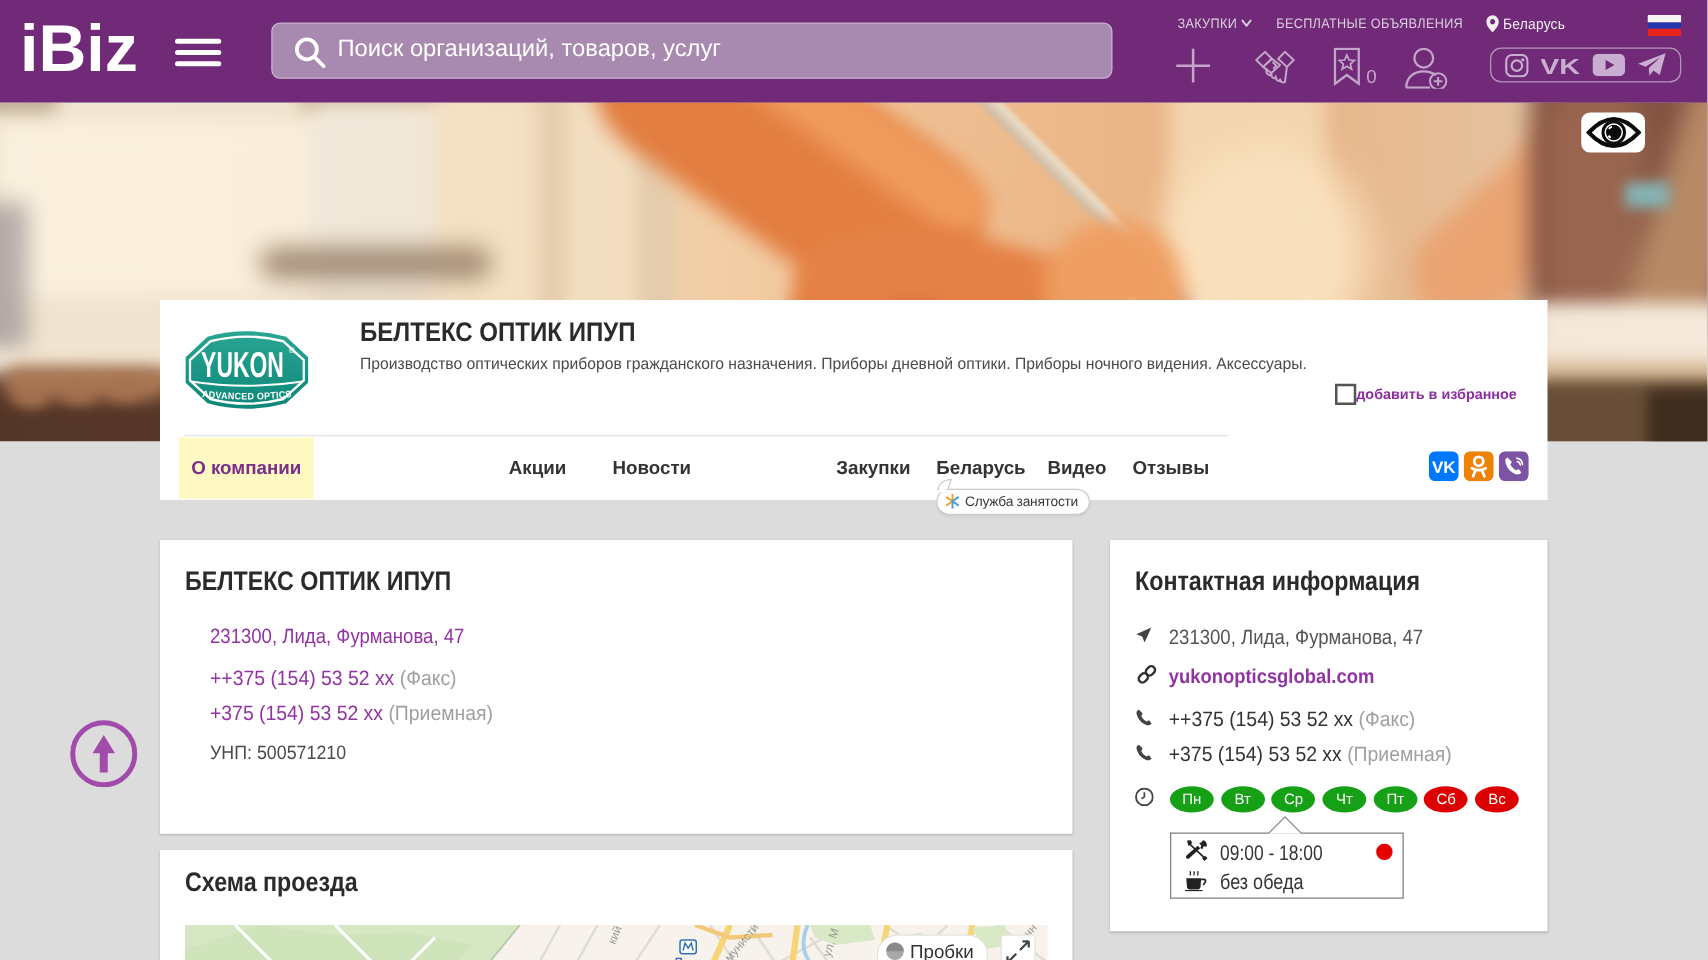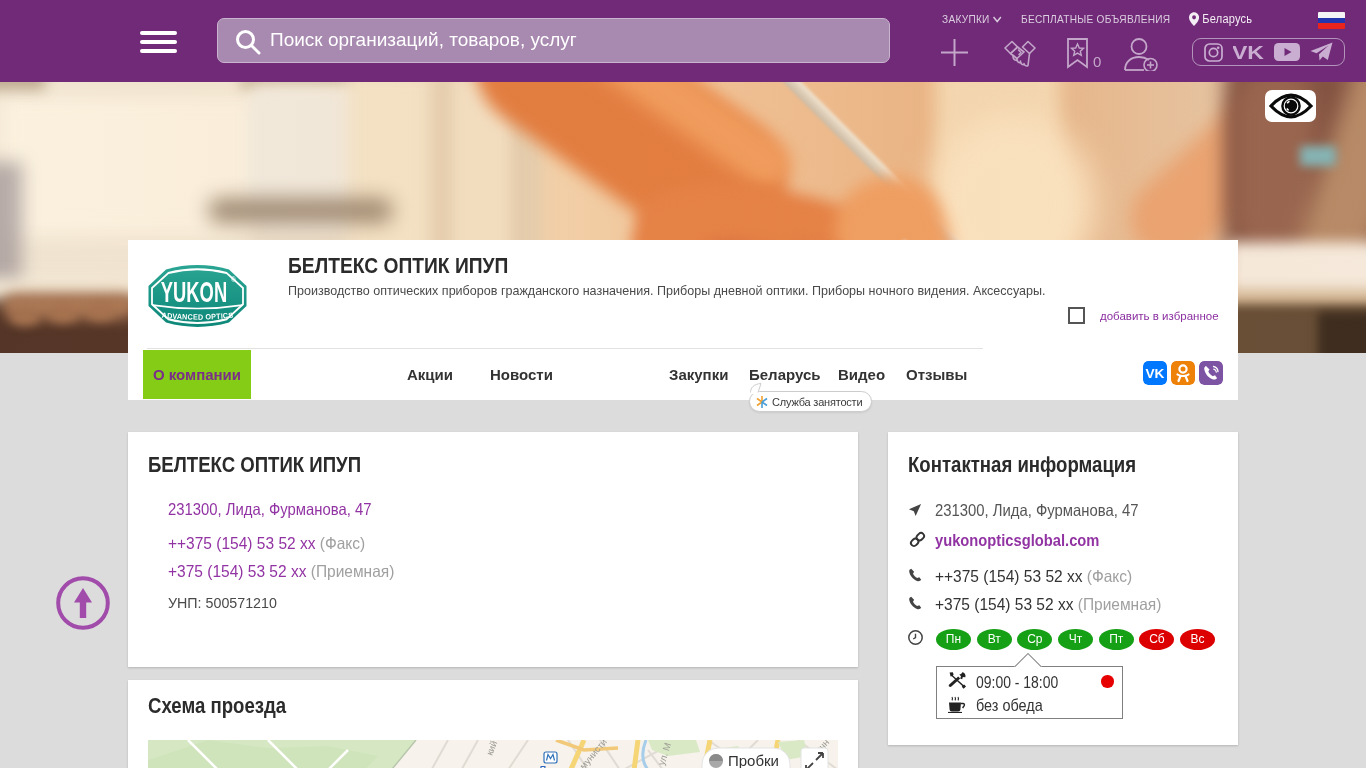--- a/index.html
+++ b/index.html
@@ -29,26 +29,26 @@
 .card1{left:128px;top:240px;width:1110px;height:160px;z-index:20;box-shadow:none}
 .card2{left:128px;top:432px;width:730px;height:235px}
 .card3{left:128px;top:680px;width:730px;height:300px}
 .card4{left:888px;top:432px;width:350px;height:313px}
 
 .clogo{position:absolute;left:147px;top:263px;z-index:22}
 .cname{position:absolute;left:288px;top:254px;font-size:21.5px;font-weight:bold;color:#2b2b2b;z-index:22;transform:scaleX(.895);transform-origin:0 0;letter-spacing:0}
 .cdesc{position:absolute;left:288px;top:283px;font-size:13px;color:#4a4a4a;z-index:22;transform:scaleX(.965);transform-origin:0 0}
 .fav{position:absolute;left:1068px;top:307px;z-index:22;display:flex;align-items:center}
 .fav .box{width:17px;height:17px;border:2px solid #555;background:#fff}
-.fav .lbl{margin-left:15px;font-size:11.5px;font-weight:normal;color:#8b2fa0}
+.fav .lbl{font-size:11.5px;font-weight:bold;color:#8b2fa0}
 
 .tabs{position:absolute;left:128px;top:348px;width:1110px;height:52px;z-index:22}
 .tabs .line{position:absolute;left:19px;top:0px;width:836px;border-top:1px solid #e2e2e2}
 .tab{position:absolute;top:2px;height:49px;line-height:49px;font-size:15px;font-weight:bold;color:#333;text-align:center;white-space:nowrap}
-.tab.active{background:#84cc16;color:#7b2e8a}
+.tab.active{background:#fef9c3;color:#7b2e8a}
 .smico{position:absolute;top:361px;width:24px;height:24px;border-radius:5px;z-index:22}
 .tip1{position:absolute;left:749px;top:391px;z-index:25;background:#fff;border:1px solid #ccc;border-radius:11px;height:21px;line-height:20px;padding:0 9px 0 6px;font-size:11px;color:#3a3a3a;letter-spacing:-.2px;box-shadow:0 1px 2px rgba(0,0,0,.08)}
 
 .h2t{font-size:21.5px;font-weight:bold;color:#2b2b2b;transform:scaleX(.865);transform-origin:0 0;white-space:nowrap}
 .purple{color:#9233a3}
 .grey{color:#a0a0a0}
 .map{position:absolute;left:20px;top:60px;width:690px;height:220px;background:#f7f3ec;overflow:hidden}
 .crow{position:absolute;left:908px;font-size:16px;color:#555;z-index:4}
 .crow .ic{display:inline-block;width:27px;vertical-align:middle}
 .day{display:inline-block;width:35px;height:21px;border-radius:50%;color:#fff;font-size:12px;text-align:center;line-height:21px;margin-right:5.7px}
@@ -128,20 +128,21 @@
       <svg width="44" height="26" viewBox="0 0 44 26">
         <path d="M2 13 C11 3.5 18 2.2 22 2.2 C26 2.2 33 3.5 42 13 C33 22.5 26 23.8 22 23.8 C18 23.8 11 22.5 2 13 Z" fill="none" stroke="#0a0a0a" stroke-width="3.2"></path>
         <circle cx="22" cy="13" r="8.6" fill="none" stroke="#0a0a0a" stroke-width="2.4"></circle>
         <circle cx="22" cy="13" r="6.2" fill="#0a0a0a"></circle>
         <path d="M18.2 10.2 A5 5 0 0 1 20.5 8.3 M17.8 15.5 A5 5 0 0 0 19.6 17.2" stroke="#fff" stroke-width="1.6" fill="none"></path>
       </svg>
     </div>
 </div>
 
 <div class="header">
+  <div class="logo">iBiz</div>
   <div class="burger">
       <span></span>
       <span></span>
       <span></span>
     </div>
   <div class="search">
     <svg class="mag" width="28" height="28" viewBox="0 0 28 28">
         <circle cx="11.5" cy="11.5" r="8" fill="none" stroke="#fff" stroke-width="3"></circle>
         <line x1="17.5" y1="17.5" x2="25" y2="25" stroke="#fff" stroke-width="3" stroke-linecap="round"></line>
       </svg>

